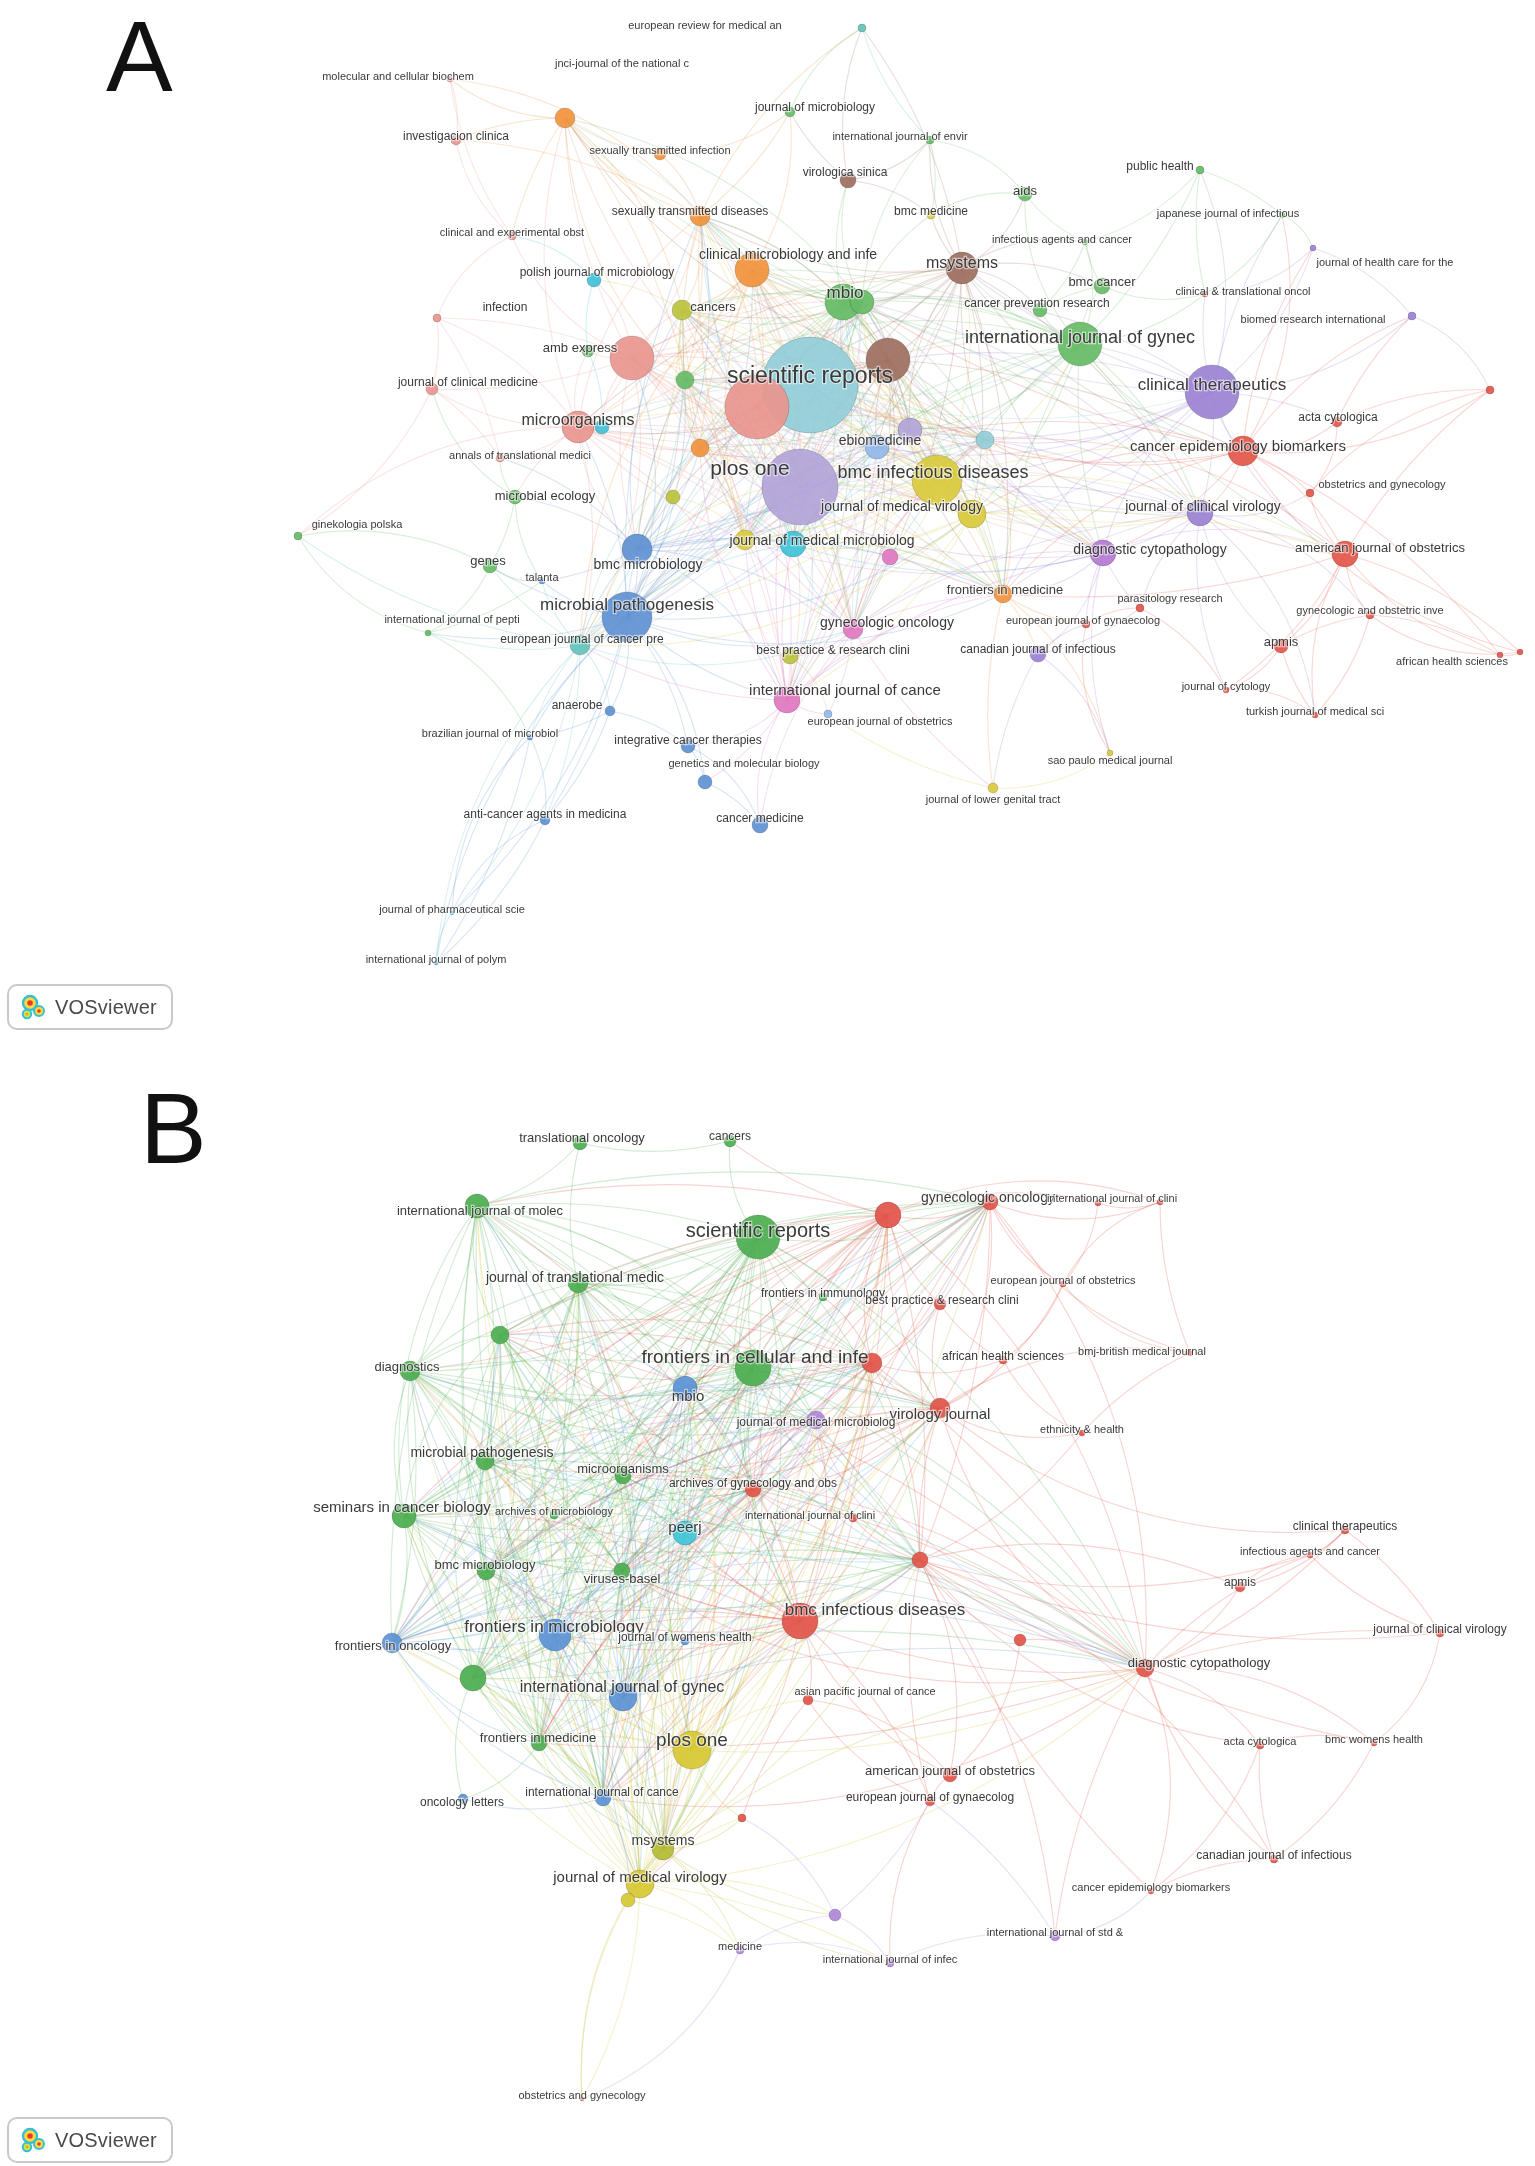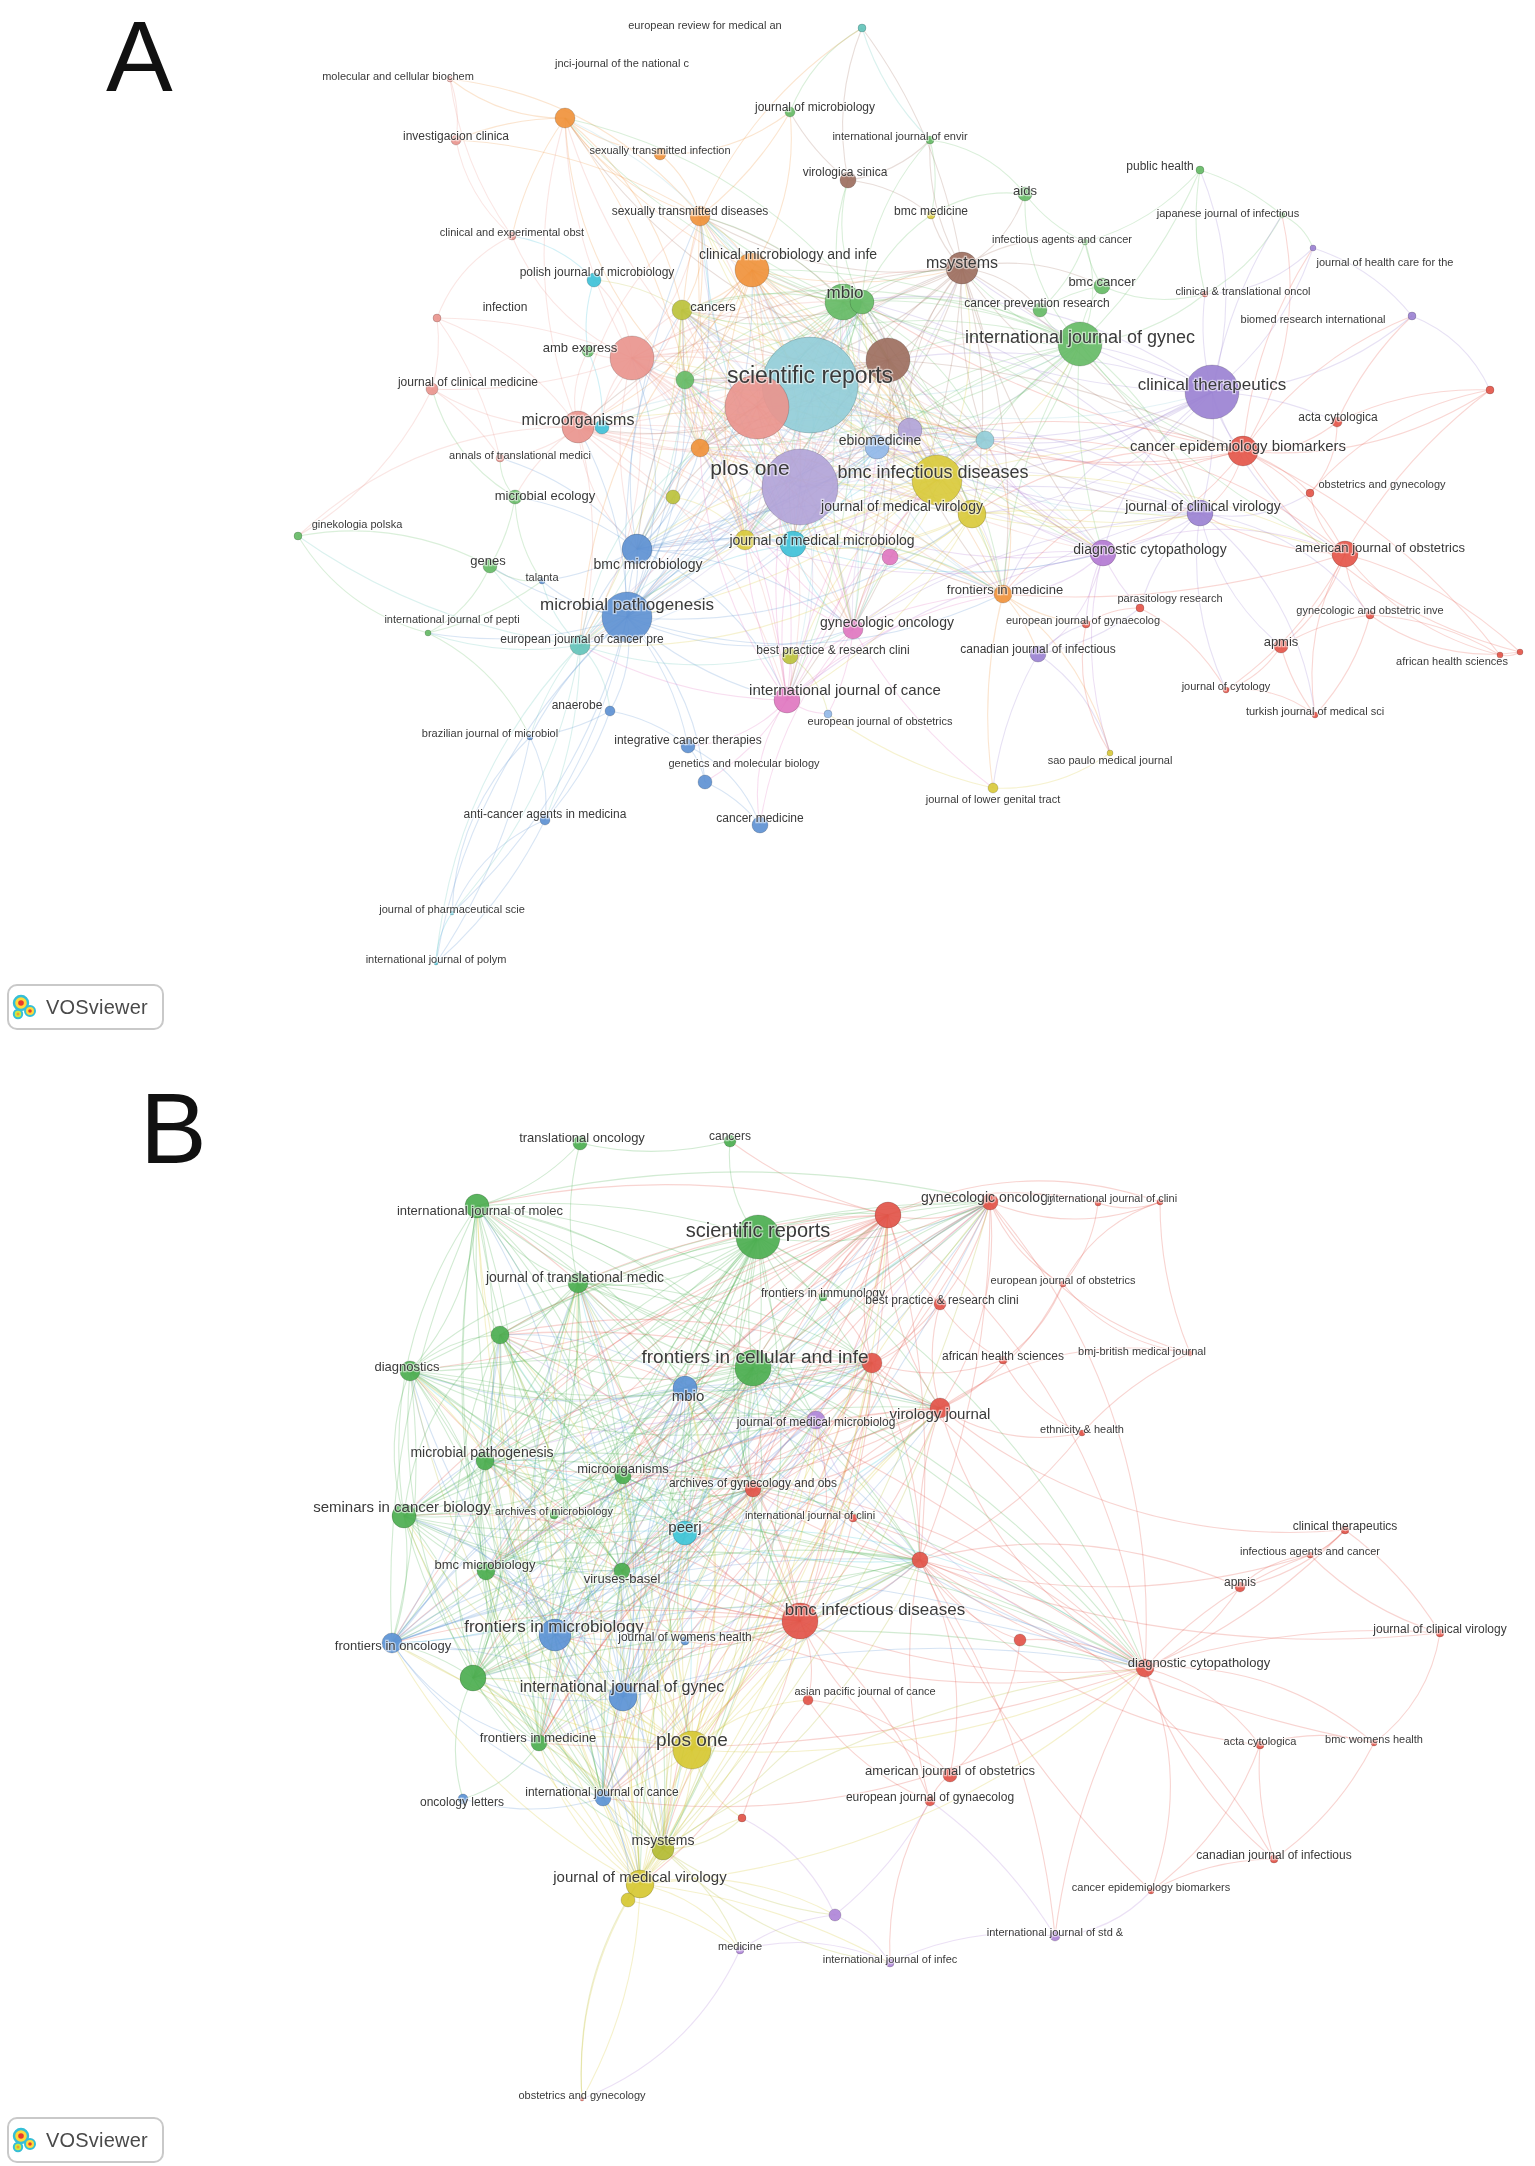--- a/index.html
+++ b/index.html
@@ -5,21 +5,21 @@
   html,body{margin:0;padding:0;background:#ffffff;}
   .canvas{position:relative;width:1535px;height:2166px;background:#fff;overflow:hidden;
           font-family:"Liberation Sans",sans-serif;}
   #net{position:absolute;left:0;top:0;}
   .panel-letter{position:absolute;font-family:"Liberation Sans",sans-serif;
           font-size:100px;font-weight:500;color:#111;line-height:1;}
   #letterA{left:106px;top:6px;}
   #letterB{left:140px;top:1078px;}
   .vos-logo{position:absolute;left:7px;display:flex;align-items:center;gap:8px;
           border:2px solid #c9c9c9;border-radius:10px;background:#fff;
-          padding:7px 14px 7px 1px;height:28px;}
+          padding:7px 14px 7px 10px;height:28px;}
   #logoA{top:984px;}
   #logoB{top:2117px;}
   .vos-logo span{font-size:20px;color:#4a4a4a;letter-spacing:.2px;}
   .lbl{fill:#3a3a3a;text-anchor:middle;paint-order:stroke;stroke:#ffffff;
        stroke-width:2.4px;stroke-opacity:.55;font-family:"Liberation Sans",sans-serif;}
   .edge{fill:none;}
 </style>
 </head>
 <body>
 

